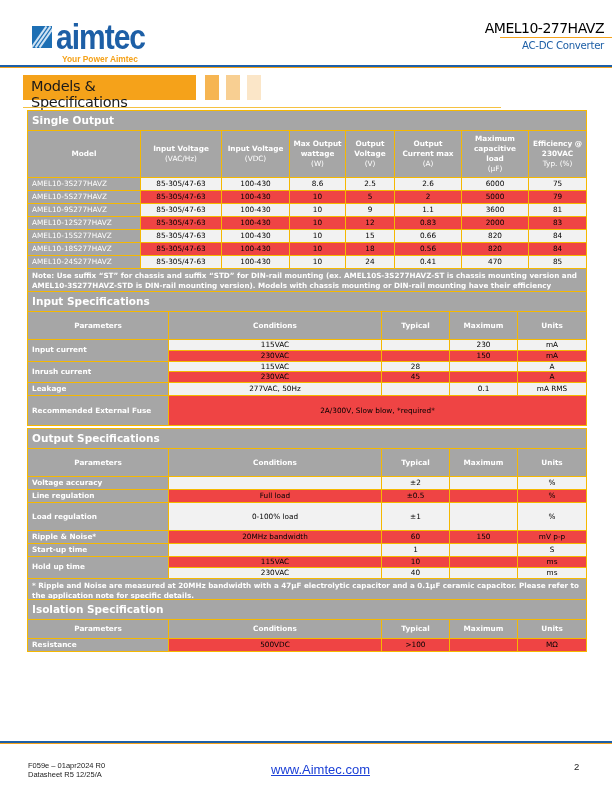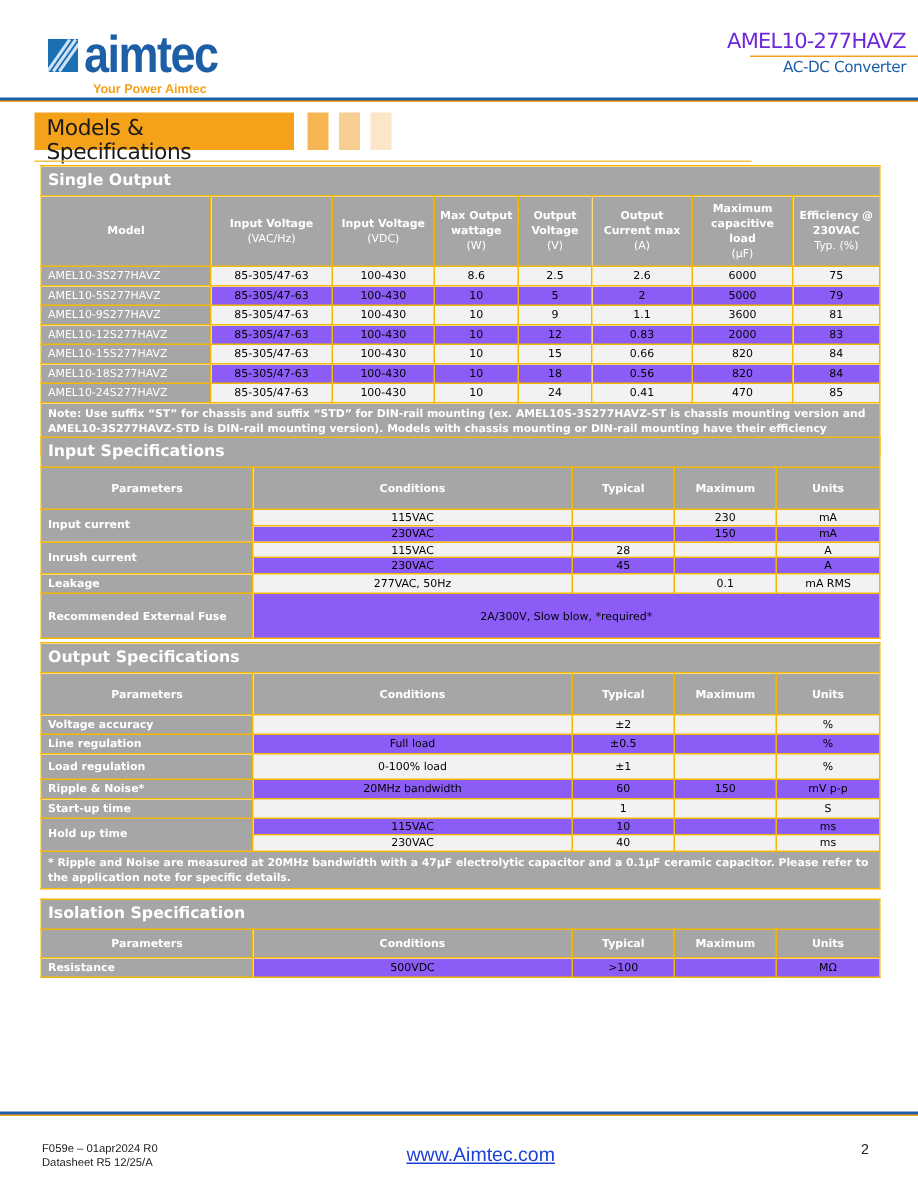--- a/index.html
+++ b/index.html
@@ -6,21 +6,21 @@
   html, body { width: 612px; height: 792px; background: #ffffff; overflow: hidden; }
   body { position: relative; font-family: "Liberation Sans", "DejaVu Sans", sans-serif; color: #000; }
 
   
   .logo { position: absolute; left: 32px; top: 20px; width: 128px; height: 44px; }
   .logo-mark { position: absolute; left: 0; top: 6px; width: 20px; height: 22px; background: #1d6fb4; overflow: hidden; }
   .logo-mark span { position: absolute; width: 2px; height: 26px; background: #cfe3f4; transform: rotate(35deg); top: -2px; }
   .logo-text { position: absolute; left: 24px; top: -2px; font-family: "Liberation Sans", sans-serif; font-weight: bold; font-size: 30px; color: #1d5fa6; letter-spacing: -1px; transform: scaleY(1.15); transform-origin: top left; }
   .logo-tag { position: absolute; left: 30px; top: 34px; font-size: 8.4px; font-weight: bold; color: #f5a21a; white-space: nowrap; }
 
-  .prod-title { position: absolute; right: 8px; top: 20px; font-size: 14px; color: #6d28d9; font-family: "DejaVu Sans", sans-serif; letter-spacing: -0.5px; }
+  .prod-title { position: absolute; right: 8px; top: 20px; font-size: 14px; color: #000000; font-family: "DejaVu Sans", sans-serif; letter-spacing: -0.5px; }
   .prod-sub { position: absolute; right: 8px; top: 40px; font-size: 10.2px; color: #1d5fa6; font-family: "DejaVu Sans", sans-serif; letter-spacing: -0.3px; }
   .prod-rule { position: absolute; left: 500px; right: 0; top: 37px; height: 1px; background: #f5a21a; }
   .header-rule { position: absolute; left: 0; right: 0; top: 65px; height: 3px; background: #1d5fa6; border-bottom: 1px solid #f5a21a; }
 
   
   .sec-title { position: absolute; left: 23px; top: 75px; width: 173px; height: 25px; background: #f5a21a; font-family: "DejaVu Sans", sans-serif; font-size: 14.5px; color: #1a1a1a; padding: 3px 0 0 8px; letter-spacing: -0.3px; }
   .sq { position: absolute; top: 75px; width: 14px; height: 25px; }
   .sq1 { left: 205px; background: #f6b552; }
   .sq2 { left: 226px; background: #f8cf92; }
   .sq3 { left: 247px; background: #fbe6c8; }
@@ -28,21 +28,21 @@
 
   
   table.spec { position: absolute; left: 27px; width: 559px; border-collapse: collapse; table-layout: fixed; font-family: "DejaVu Sans", sans-serif; }
   table.spec td, table.spec th { border: 1px solid #f5b800; font-size: 7.3px; text-align: center; vertical-align: middle; padding: 0 2px; line-height: 9.8px; overflow: hidden; white-space: nowrap; }
   .cap { background: #a6a6a6; color: #fff; text-align: left !important; font-size: 10.5px !important; font-weight: bold; padding-left: 4px !important; height: 20px; }
   .hdr { background: #a6a6a6; color: #fff; font-weight: bold; }
   .hdr .u { font-weight: normal; }
   .lbl { background: #a6a6a6; color: #fff; text-align: left !important; font-weight: bold; padding-left: 4px !important; }
   .mdl { background: #a6a6a6; color: #fff; text-align: left !important; padding-left: 4px !important; }
   .r0 { background: #f2f2f2; margin-left: 32px; }
-  .r1 { background: #8b5cf6; }
+  .r1 { background: #ef4444; }
   .note { background: #a6a6a6; color: #fff; text-align: left !important; white-space: normal !important; font-size: 7.2px !important; padding: 2px 4px !important; line-height: 10px !important; font-weight: bold; }
 
   #t-single { top: 110px; }
   #t-input { top: 291px; }
   #t-output { top: 428px; }
   #t-iso { top: 599px; }
 
   
   .footer-rule { position: absolute; left: 0; right: 0; top: 741px; height: 3px; background: #1d5fa6; border-bottom: 1px solid #f5a21a; }
   .foot-left { position: absolute; left: 28px; top: 762px; font-size: 7.5px; color: #222; line-height: 8.5px; font-family: "Liberation Sans", sans-serif; }
@@ -264,21 +264,21 @@
         <td></td>
         <td>%</td>
       </tr>
       <tr class="r1" style="height: 13px;">
         <td class="lbl">Line regulation</td>
         <td>Full load</td>
         <td>±0.5</td>
         <td></td>
         <td>%</td>
       </tr>
-      <tr class="r0" style="height: 17px;">
+      <tr class="r0" style="height: 28px;">
         <td class="lbl">Load regulation</td>
         <td>0-100% load</td>
         <td>±1</td>
         <td></td>
         <td>%</td>
       </tr>
       <tr class="r1" style="height: 13px;">
         <td class="lbl">Ripple &amp; Noise*</td>
         <td>20MHz bandwidth</td>
         <td>60</td>

